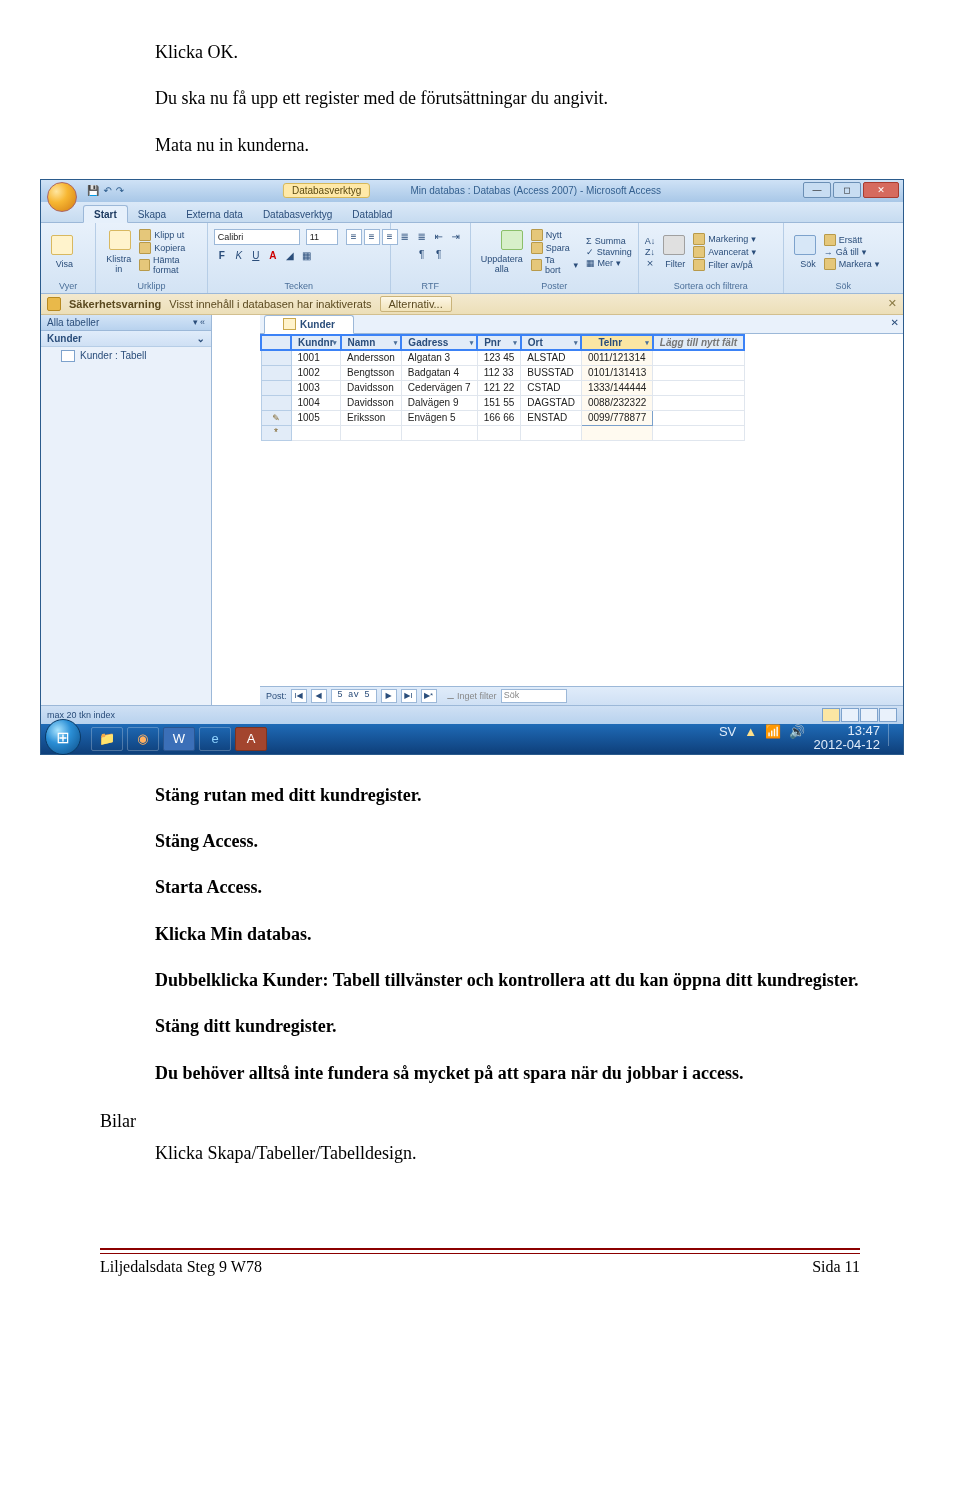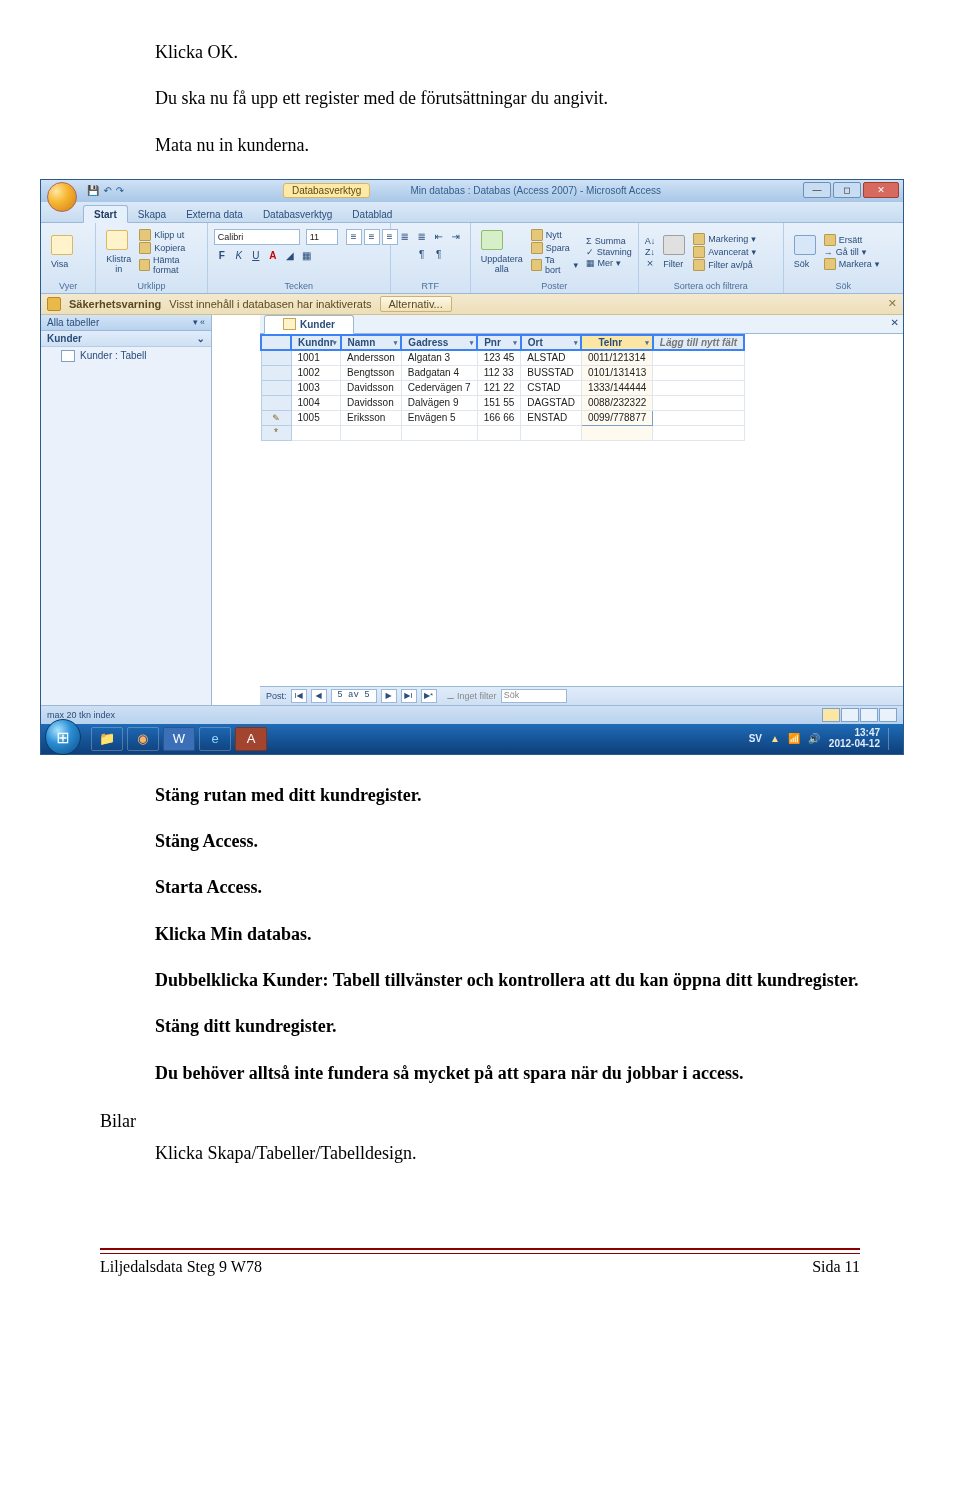--- a/index.html
+++ b/index.html
@@ -101,21 +101,21 @@
     display:flex;
   }
   .rgroup {
     border-right:1px solid #b6cde6;
     padding:2px 6px;
     display:flex; flex-direction:column;
     justify-content:space-between;
   }
   .rgroup .glabel { text-align:center; color:#4b6f99; font-size:9px; padding-top:2px;}
   .rgroup .gbody { flex:1; display:flex; align-items:center; gap:4px; }
-  .bigbtn { display:flex; flex-direction:column; align-items:flex-start; gap:4px; color:#2a4d7a; font-size:9px; padding:2px 4px;}
+  .bigbtn { display:flex; flex-direction:column; align-items:flex-end; gap:4px; color:#2a4d7a; font-size:9px; padding:2px 4px;}
   .bigbtn .ic { width:20px; height:18px; background:#fff3cc; border:1px solid #d8b860; border-radius:2px; }
   .smalllist { display:flex; flex-direction:column; gap:1px; font-size:9px; color:#2a4d7a;}
   .smalllist span { display:flex; align-items:center; gap:3px;}
   .miniico { width:10px; height:10px; background:#e5c77a; border:1px solid #b89a4a; display:inline-block; border-radius:1px;}
   .fontbox { width:78px; height:14px; border:1px solid #9cb8d8; background:#fff; font-size:9px; padding:0 3px; line-height:14px;}
   .sizebox { width:24px; height:14px; border:1px solid #9cb8d8; background:#fff; font-size:9px; padding:0 3px; line-height:14px;}
   .btnrow { display:flex; gap:1px; align-items:center;}
   .btnrow .b { width:14px; height:14px; border:1px solid transparent; display:flex; align-items:center; justify-content:center; font-size:10px; color:#2a4d7a;}
   .align-btns .b { border:1px solid #9cb8d8; background:#fff; margin-right:1px;}
 
@@ -245,22 +245,22 @@
     color:#fff; font-size:16px;
   }
   .tb-icons { display:flex; gap:4px; margin-left:4px;}
   .tb-icons .ti { width:30px; height:22px; border:1px solid rgba(255,255,255,0.25); border-radius:2px; display:flex; align-items:center; justify-content:center; font-size:13px;}
   .ti.folder{ color:#ffe08a;}
   .ti.ie{ color:#8fd3ff;}
   .ti.word{ background:#3b6fb8; color:#fff; border-color:#2a5690;}
   .ti.access{ background:#a3452e; color:#fff; border-color:#7c3320;}
   .tray {
     position:absolute; right:0; top:0; height:100%;
-    display:flex; align-items:center; gap:8px; padding:0 6px;
-    color:#e0ecfa; font-size:10px;font-weight:bold;
+    display:flex; align-items:flex-start; gap:8px; padding:0 6px;
+    color:#e0ecfa; font-size:13px;
   }
   .tray .clock { text-align:right; line-height:1.05;}
   .tray .flag{ color:#ffe08a;}
   .tray .box { width:8px; height:22px; border-left:1px solid rgba(255,255,255,0.3);}
 
   
   .footerrule {
     border-top:2px solid #8b0000;
     border-bottom:1px solid #8b0000;
     height:3px;

